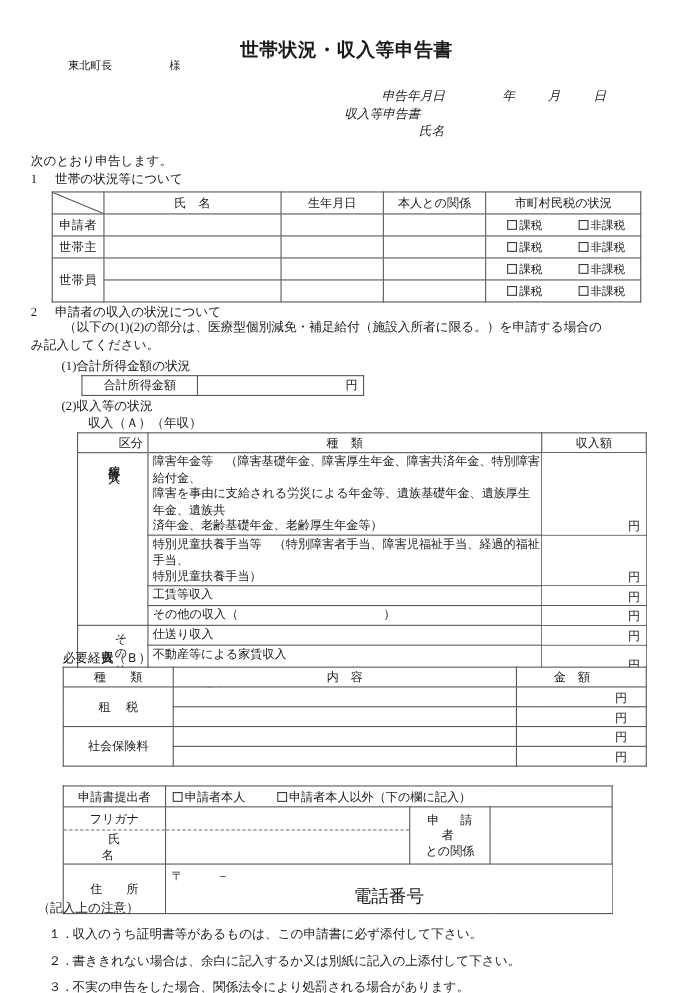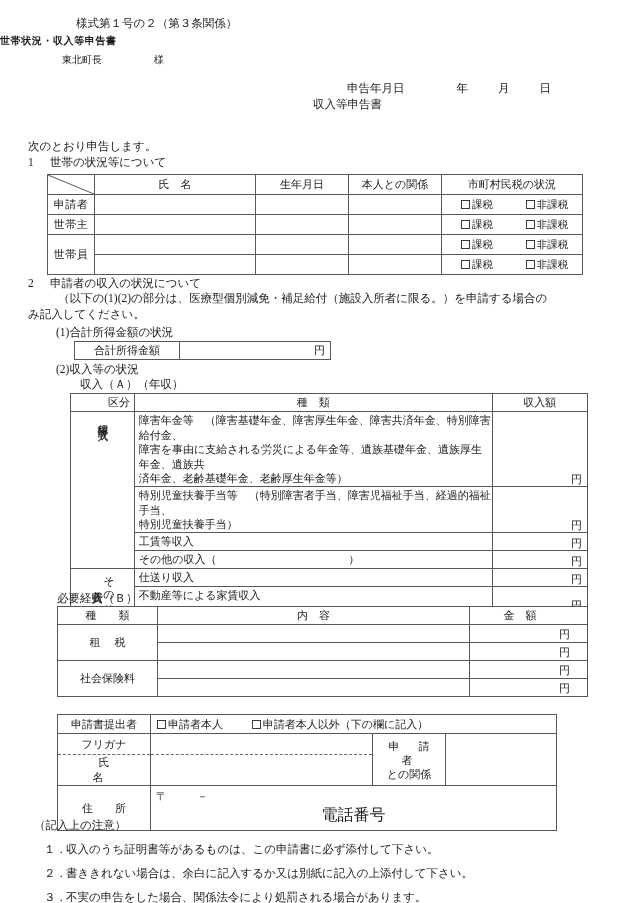--- a/index.html
+++ b/index.html
@@ -15,27 +15,27 @@
     font-size: 11px;
     position: relative;
     overflow: hidden;
   }
   .page { position: relative; width: 630px; height: 903px; }
 
   
   .form-no { position: absolute; left: 76px; top: 16px; font-size: 11.5px; }
   .doc-title {
     position: absolute; left: 0; top: 34px; width: 630px;
-    font-size: 10px; font-weight: bold;
+    text-align: center; font-size: 17px; font-weight: bold;
     letter-spacing: 0.6px;
   }
   .addressee { position: absolute; left: 62px; top: 53px; font-size: 10px; }
   .addressee .hon { display: inline-block; margin-left: 52px; }
 
-  .decl-block { position: absolute; left: 305px; top: 80px; font-size: 11.5px; }
+  .decl-block { position: absolute; left: 305px; top: 80px; font-size: 11.5px; font-style: italic; }
   .decl-row { height: 16px; line-height: 16px; white-space: nowrap; }
   .decl-row .lbl { display: inline-block; }
   .decl-row .ynd span { display: inline-block; }
   .r-date .lbl { margin-left: 42px; }
   .r-date .y { margin-left: 52px; }
   .r-date .m { margin-left: 30px; }
   .r-date .d { margin-left: 30px; }
   .r-addr .lbl { margin-left: 8px; }
   .r-name .lbl { margin-left: 76px; }
 
@@ -142,33 +142,35 @@
   .notes { position: absolute; left: 34px; top: 818px; width: 570px; font-size: 11.5px; }
   .notes .nt-title { margin-bottom: 3px; }
   .notes .nt { margin-top: 9px; padding-left: 10px; }
   .notes .nt .n { display: inline-block; width: 22px; }
 </style>
 </head>
 <body>
 
 <div class="page">
 
-  <div class="form-no">様式第１号の２（第３条関係）</div>
   <div class="doc-title">世帯状況・収入等申告書</div>
   <div class="addressee">
     <span>東北町長</span><span class="hon">様</span>
   </div>
 
   <div class="decl-block">
     <div class="decl-row r-date">
       <span class="lbl">申告年月日</span><span class="ynd"><span class="y">年</span><span class="m">月</span><span class="d">日</span></span>
     </div>
     <div class="decl-row r-addr">
       <span class="lbl">収入等申告書</span>
     </div>
+    <div class="decl-row r-name">
+      <span class="lbl">氏名</span>
+    </div>
   </div>
 
   <div class="intro">次のとおり申告します。</div>
 
   <div class="sec1-title">
     <span class="num">1</span><span>世帯の状況等について</span>
   </div>
 
   <table class="t-house">
     <tbody>

